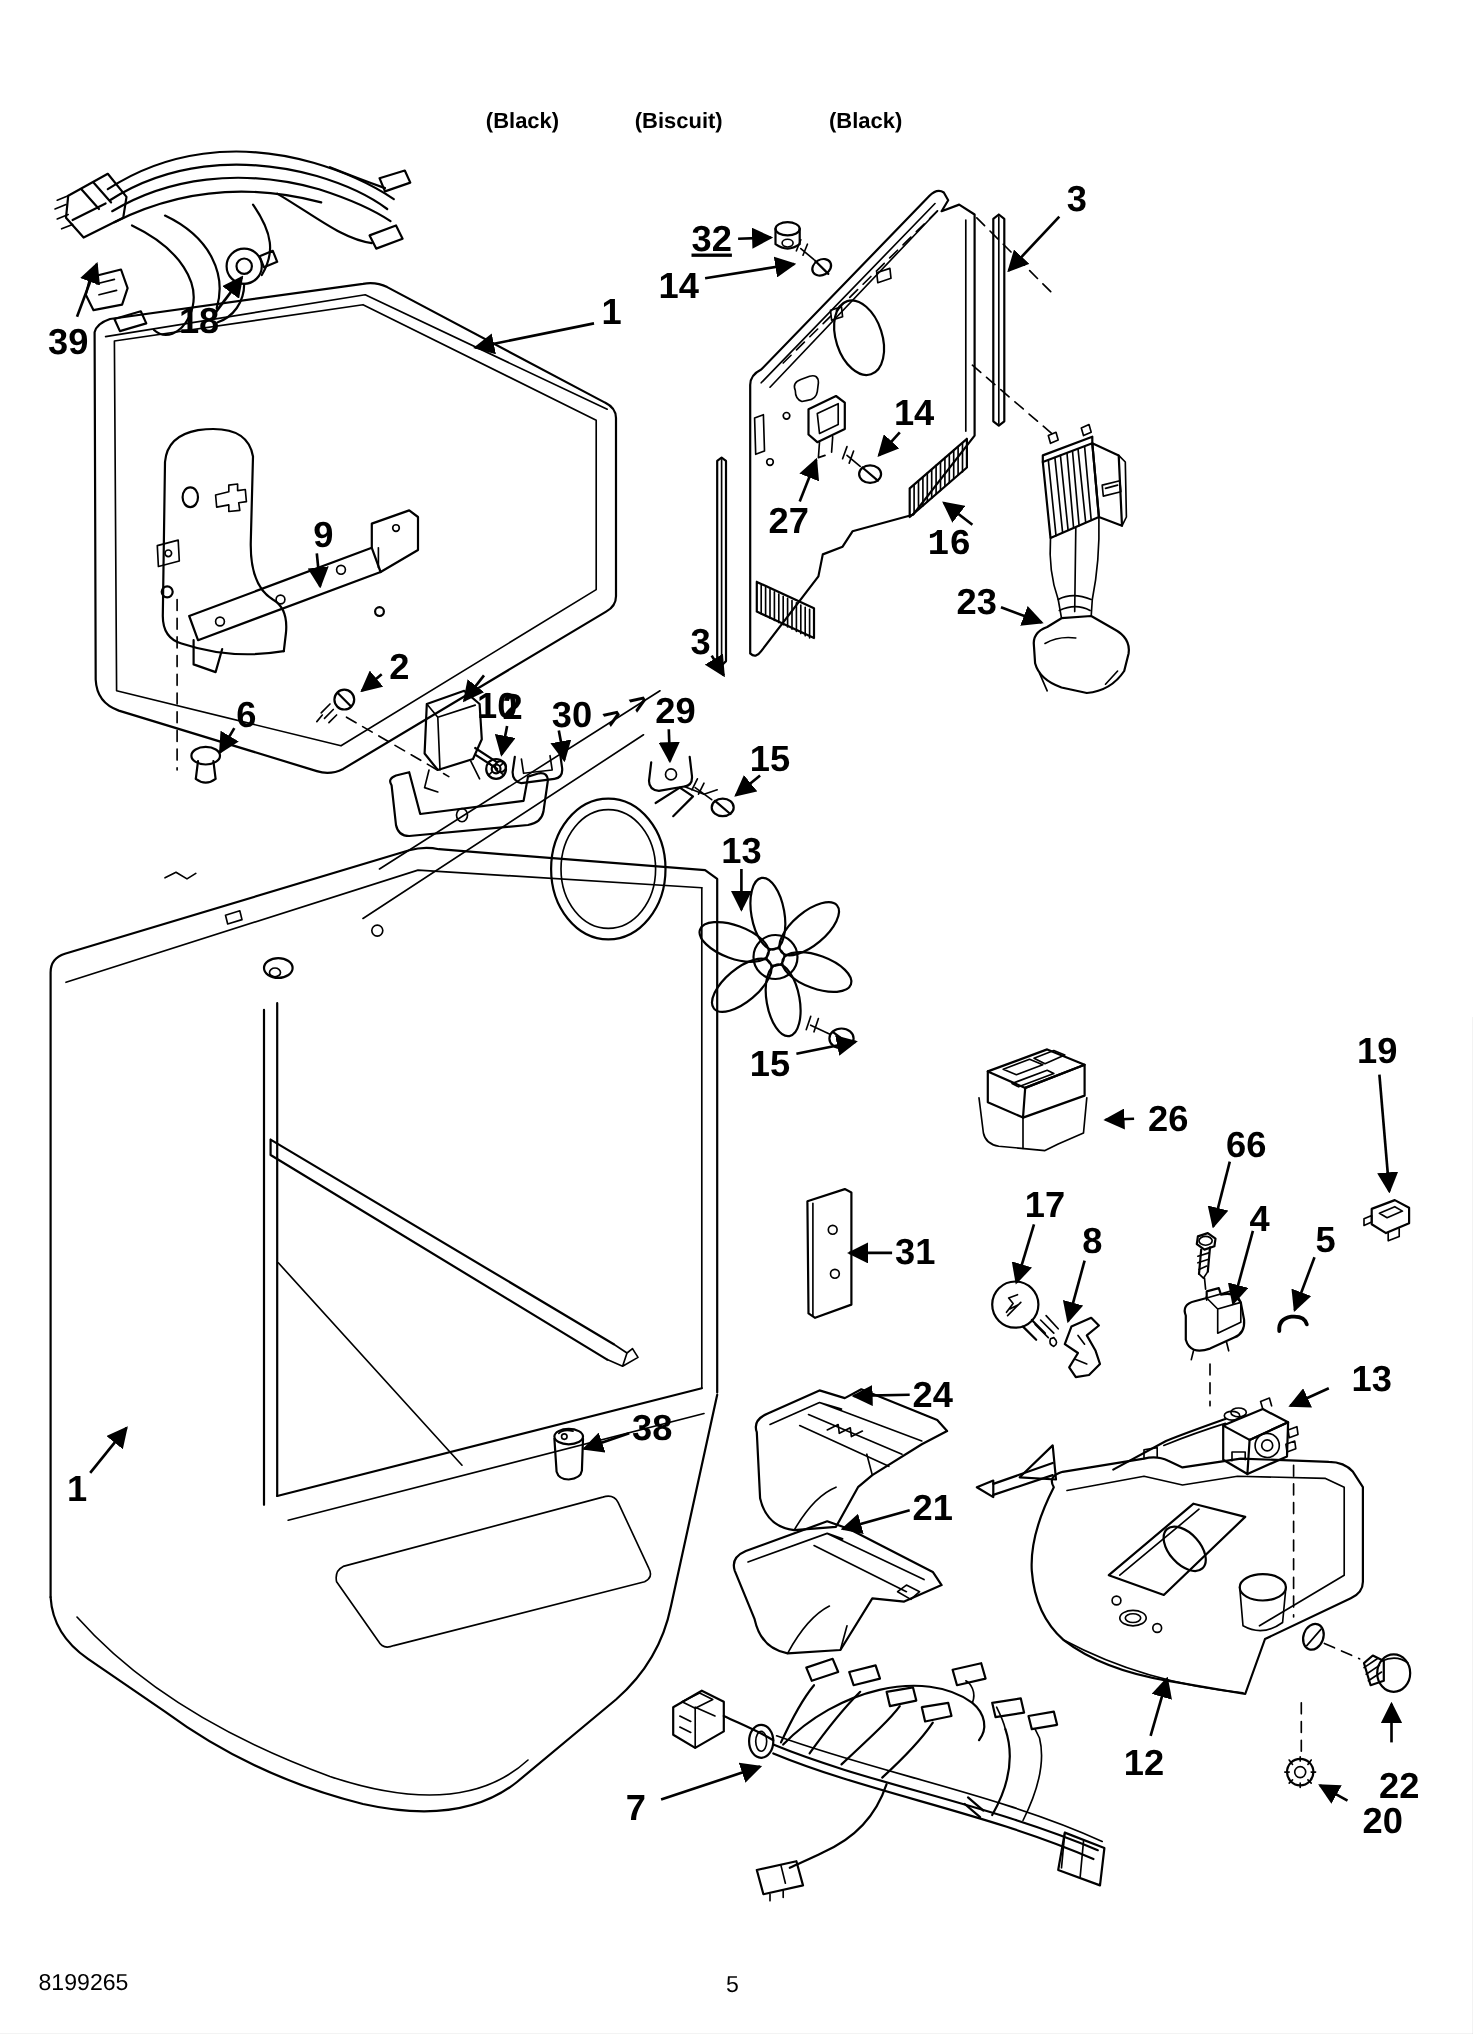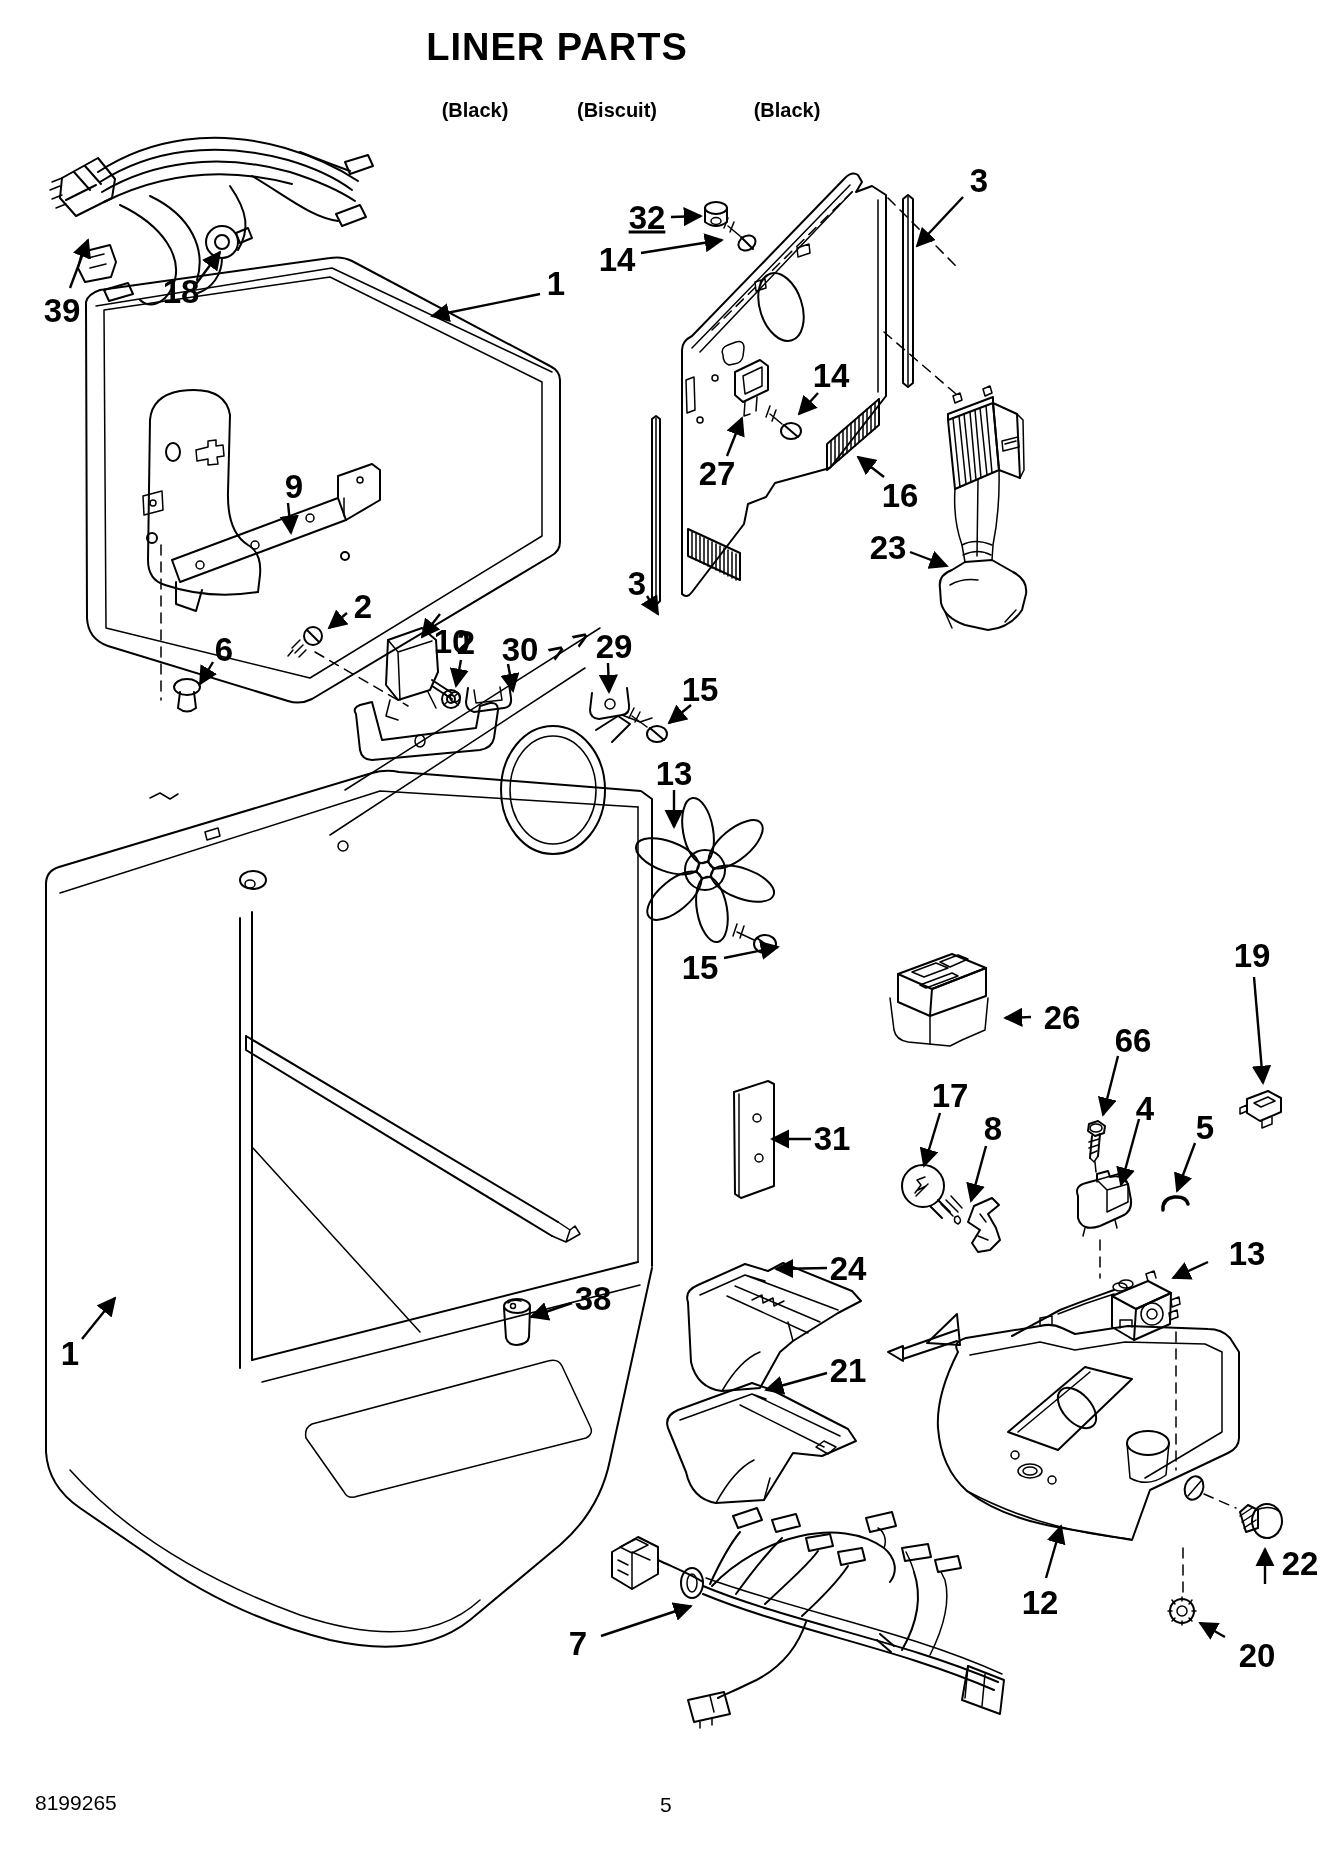--- a/index.html
+++ b/index.html
@@ -19,21 +19,20 @@
   #art *{stroke:#000;fill:none;stroke-width:2;stroke-linecap:round;stroke-linejoin:round;}
   #art .thin{stroke-width:1.5;}
   #art .dash{stroke-dasharray:10 7;}
   #arrow-layer line{stroke:#000;stroke-width:2.4;}
 </style>
 </head>
 <body>
 
 <div id="stage">
 
-  <div id="page-title" class="hdr">LINER PARTS</div>
   <div class="hdr clr" style="left:475px">(Black)</div>
   <div class="hdr clr" style="left:617px">(Biscuit)</div>
   <div class="hdr clr" style="left:787px">(Black)</div>
 
   <svg id="art" class="layer" width="1339" height="1849" viewBox="0 0 1339 1849">
 
     <g>
       <path d="M98,172 C150,138 215,128 285,148 C316,157 340,169 358,181"></path>
       <path d="M100,182 C150,150 215,140 288,160 C315,168 336,178 352,190"></path>
       <path d="M102,192 C152,162 218,152 290,172 C318,181 340,191 355,201"></path>
@@ -455,21 +454,21 @@
   <div id="footer-left" class="ftr">8199265</div>
   <div id="footer-center" class="ftr">5</div>
 <div class="lbl" style="left: 62px; top: 310px;">39</div>
     <div class="lbl" style="left: 181px; top: 291px;">18</div>
     <div class="lbl" style="left: 556px; top: 283px;">1</div>
     <div class="lbl" style="left: 647px; top: 217px; text-decoration: underline;">32</div>
     <div class="lbl" style="left: 617px; top: 259px;">14</div>
     <div class="lbl" style="left: 979px; top: 180px;">3</div>
     <div class="lbl" style="left: 831px; top: 375px;">14</div>
     <div class="lbl" style="left: 717px; top: 473px;">27</div>
-    <div class="lbl" style="left: 900px; top: 495px;">16</div>
+    <div class="lbl" style="left: 863px; top: 495px; font-family: Liberation Mono, monospace;">16</div>
     <div class="lbl" style="left: 888px; top: 547px;">23</div>
     <div class="lbl" style="left: 637px; top: 583px;">3</div>
     <div class="lbl" style="left: 294px; top: 486px;">9</div>
     <div class="lbl" style="left: 363px; top: 606px;">2</div>
     <div class="lbl" style="left: 452px; top: 597px; margin-top: 44px;">10</div>
     <div class="lbl" style="left: 466px; top: 642px;">2</div>
     <div class="lbl" style="left: 520px; top: 649px;">30</div>
     <div class="lbl" style="left: 614px; top: 646px;">29</div>
     <div class="lbl" style="left: 224px; top: 649px;">6</div>
     <div class="lbl" style="left: 700px; top: 689px;">15</div>
@@ -481,19 +480,19 @@
     <div class="lbl" style="left: 950px; top: 1095px;">17</div>
     <div class="lbl" style="left: 993px; top: 1128px;">8</div>
     <div class="lbl" style="left: 1145px; top: 1108px;">4</div>
     <div class="lbl" style="left: 1205px; top: 1127px;">5</div>
     <div class="lbl" style="left: 832px; top: 1138px;">31</div>
     <div class="lbl" style="left: 1235px; top: 1253px; margin-left: 12px;">13</div>
     <div class="lbl" style="left: 848px; top: 1268px;">24</div>
     <div class="lbl" style="left: 848px; top: 1370px;">21</div>
     <div class="lbl" style="left: 593px; top: 1298px; text-align: right;">38</div>
     <div class="lbl" style="left: 1040px; top: 1602px;">12</div>
-    <div class="lbl" style="left: 1272px; top: 1563px; margin-left: 28px;">22</div>
+    <div class="lbl" style="left: 1272px; top: 1623px;">22</div>
     <div class="lbl" style="left: 1257px; top: 1655px;">20</div>
     <div class="lbl" style="left: 578px; top: 1643px;">7</div>
     <div class="lbl" style="left: 70px; top: 1353px;">1</div>
     <div class="mark" style="left: 549px; top: 638px; transform: rotate(-33deg);">&gt;</div>
     <div class="mark" style="left: 573px; top: 625px; transform: rotate(-33deg);">&gt;</div>
   </div>
 
 </body></html>

